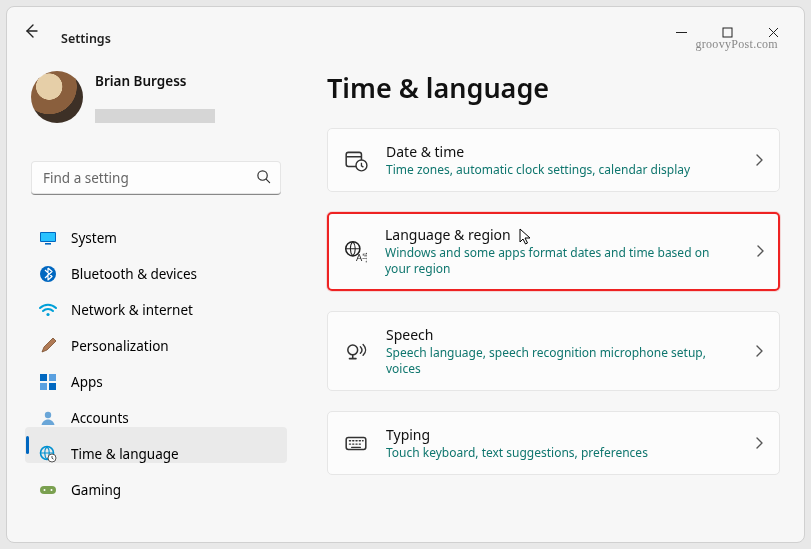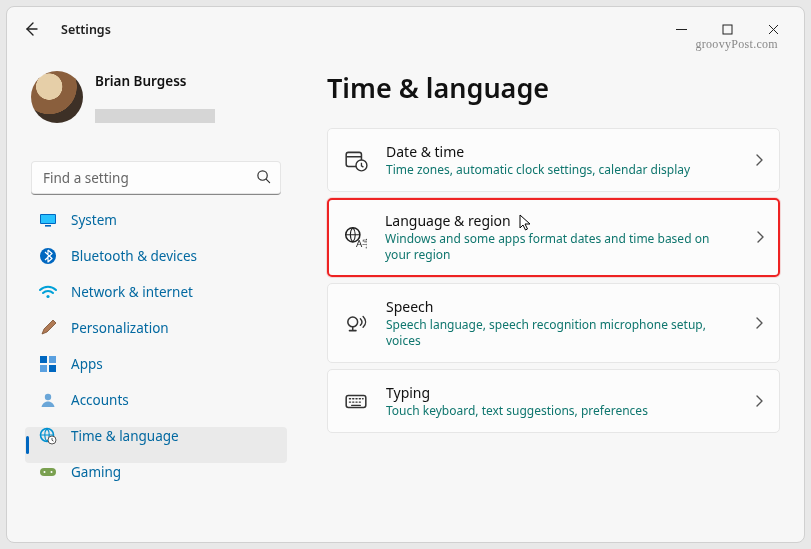--- a/index.html
+++ b/index.html
@@ -2,21 +2,21 @@
 <html><head>
 <meta charset="utf-8">
 <style>
   * { box-sizing: border-box; margin: 0; padding: 0; font-family: "Segoe UI", system-ui, sans-serif; }
   body { background: #e8e8e8; width: 811px; height: 549px; overflow: hidden; position: relative; }
   .window {
     position: absolute; top: 6px; left: 6px; right: 6px; bottom: 6px;
     background: #f7f7f7; border-radius: 8px; display: flex; flex-direction: column;
     border: 1px solid #d0d0d0; overflow: hidden;
   }
-  .titlebar { display: flex; align-items: center; height: 44px; padding: 4px 8px; }
+  .titlebar { display: flex; align-items: flex-end; height: 44px; padding: 4px 8px; }
   .back { width: 32px; height: 32px; display: flex; align-items: center; justify-content: center; font-size: 16px; color: #222; border-radius: 4px; }
   .title { font-size: 12.5px; color: #222; margin-left: 14px; font-weight: 600; }
   .win-controls { margin-left: auto; display: flex; gap: 0; }
   .wc { width: 46px; height: 30px; display: flex; align-items: center; justify-content: center; color: #222; }
   .wc svg { width: 11px; height: 11px; }
   .watermark { position: absolute; top: 30px; right: 26px; font-size: 12px; color: #888; font-style: normal; letter-spacing: .3px; font-family: Georgia, serif;}
   .body { flex: 1; display: flex; min-height: 0; }
   .sidebar { width: 290px; padding: 4px 10px 0 18px; display: flex; flex-direction: column; }
   .profile { display: flex; align-items: center; gap: 12px; padding: 16px 6px 10px 6px; }
   .avatar { width: 52px; height: 52px; border-radius: 50%; background: radial-gradient(circle at 35% 30%, #e6cfa8 0 26%, #8a5f3d 27% 55%, #3d3026 56% 100%); }
@@ -25,28 +25,28 @@
   .profile-sub { width: 120px; height: 14px; background: #d6d6d6; }
   .search { margin: 28px 6px 16px 6px; position: relative; }
   .search input {
     width: 100%; height: 34px; border: none; border-bottom: 1.5px solid #888;
     background: #fdfdfd; border-radius: 4px; padding: 0 36px 0 12px; font-size: 13.5px; color: #333;
     box-shadow: 0 0 0 1px #e5e5e5 inset;
   }
   .search input::placeholder { color: #666; }
   .search .sicon { position: absolute; right: 10px; top: 50%; transform: translateY(-50%); color: #333; }
   .nav { display: flex; flex-direction: column; gap: 0; overflow-y: auto; }
-  .nav-item { display: flex; align-items: flex-start; gap: 14px; height: 36px; padding: 0 10px 0 14px; border-radius: 4px; font-size: 13.5px; color: #0369a1; position: relative; }
+  .nav-item { display: flex; align-items: flex-end; gap: 14px; height: 36px; padding: 0 10px 0 14px; border-radius: 4px; font-size: 13.5px; color: #000000; position: relative; }
   .nav-item.active { background: #eaeaea; }
   .nav-item.active::before { content: ""; position: absolute; left: 1px; top: 9px; bottom: 9px; width: 3px; background: #0067c0; border-radius: 2px; }
   .nicon { width: 18px; height: 18px; display: inline-flex; align-items: center; justify-content: center; }
   .nicon svg, .nicon span { width: 18px; height: 18px; }
   .content { flex: 1; padding: 18px 24px 0 30px; overflow-y: auto; }
   .page-title { font-size: 27px; font-weight: 600; color: #111; margin-bottom: 22px; }
-  .cards { display: flex; flex-direction: column; gap: 6px; margin-top: 20px; }
+  .cards { display: flex; flex-direction: column; gap: 20px; margin-top: 20px; }
   .card {
     background: #fcfcfc; border: 1px solid #e6e6e6; border-radius: 5px;
     display: flex; align-items: center; padding: 13px 16px; gap: 18px; min-height: 64px;
   }
   .card.highlight { border: 2.5px solid #e22; box-shadow: 0 0 0 1px rgba(226,34,34,.15); padding: 11px 14px; }
   .cicon { width: 24px; display: flex; align-items: center; justify-content: center; color: #222; flex-shrink: 0; }
   .ctext { flex: 1; display: flex; flex-direction: column; gap: 1px; }
   .ctitle { font-size: 14px; color: #111; display: flex; align-items: center; gap: 6px; }
   .csub { font-size: 12px; color: #0f766e; line-height: 1.35; }
   .chevron { color: #444; flex-shrink: 0; }

